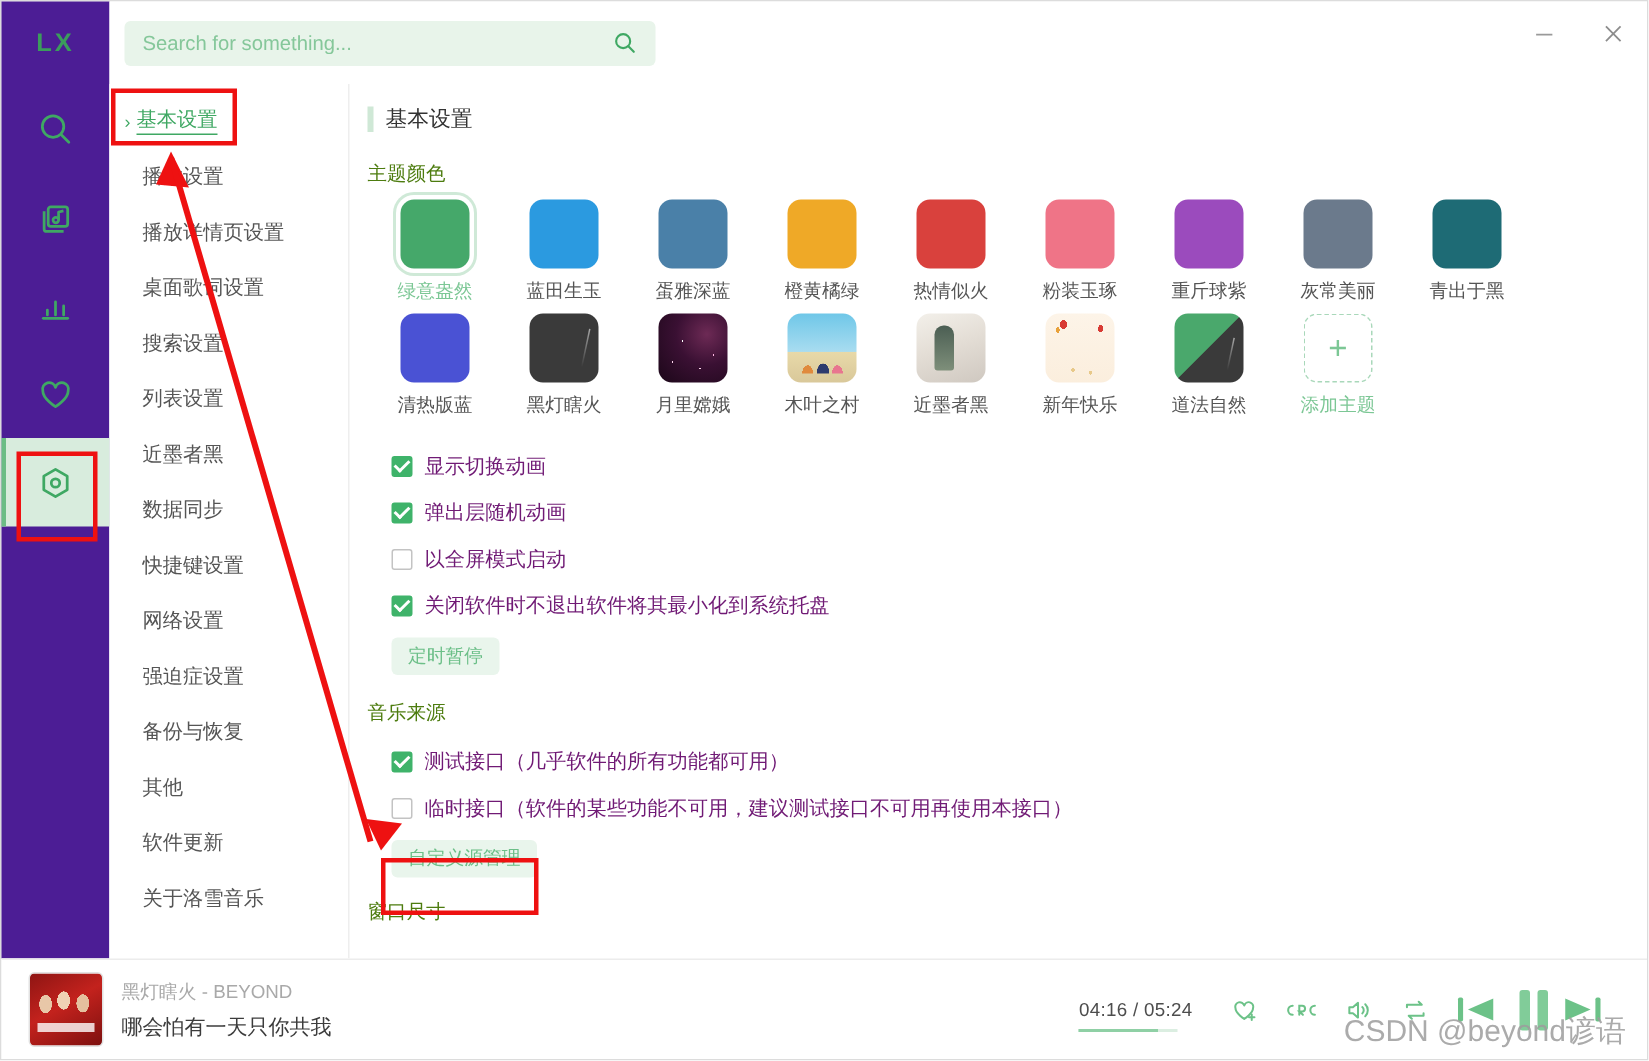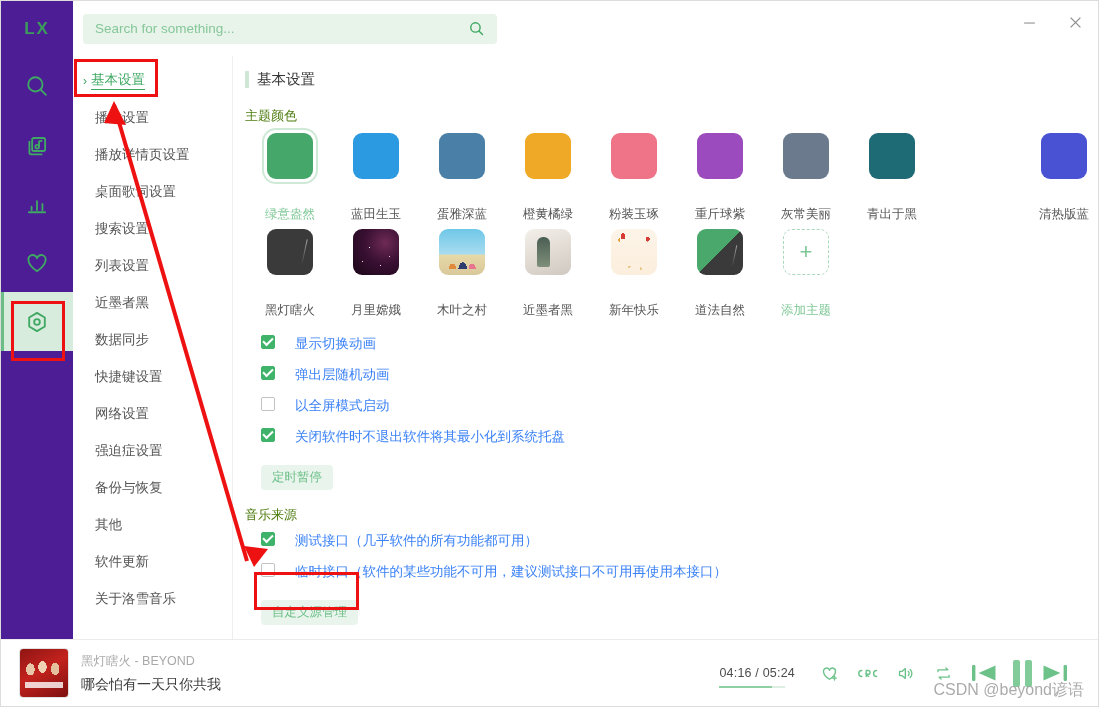--- a/index.html
+++ b/index.html
@@ -57,21 +57,21 @@
   .main-col { flex: 1 1 auto; display: flex; flex-direction: column; min-width: 0; }
 
   
   .titlebar {
     height: 55px; flex: 0 0 55px;
     display: flex; align-items: center;
     background: #ffffff;
   }
   .search-wrap {
     margin-left: 10px;
-    width: 414px; height: 30px;
+    width: 354px; height: 30px;
     background: #e8f4ea;
     border-radius: 4px;
     display: flex; align-items: center;
     padding: 0 12px;
   }
   .search-input {
     flex: 1 1 auto;
     border: none; outline: none; background: transparent;
     font-family: "Liberation Sans", sans-serif;
     font-size: 13.5px;
@@ -134,21 +134,20 @@
   .theme-grid {
     display: grid;
     grid-template-columns: repeat(10, 86px);
     row-gap: 6px;
     margin-bottom: 16px;
     padding-left: 2px;
   }
   .theme-cell {
     display: flex; flex-direction: column; align-items: center;
     cursor: pointer;
-    gap: 20px;
   }
   .swatch {
     width: 46px; height: 46px; border-radius: 9px;
     position: relative;
   }
   .theme-cell.selected .swatch {
     box-shadow: 0 0 0 3px #ffffff, 0 0 0 5px #cfe9d7;
   }
   .theme-name {
     margin-top: 7px;
@@ -209,25 +208,24 @@
   .sw-tao::after {
     content: ""; position: absolute; right: 8px; top: 16px;
     width: 1px; height: 22px;
     background: linear-gradient(180deg, rgba(255,255,255,.55), rgba(255,255,255,0));
     transform: rotate(12deg);
   }
 
   
   .opt-list { margin-left: 16px; }
   .opt-row {
-    display: flex; 
+    display: flex; align-items: center;
     height: 31px;
-    font-size: 13.5px; color: #3b82f6;
+    font-size: 13.5px; color: #701a75;
     cursor: pointer;
-    gap: 12px;
   }
   .cb {
     width: 14px; height: 14px; border-radius: 2px;
     border: 1px solid #c3c3c3; background: #fff;
     margin-right: 8px;
     flex: 0 0 14px;
     display: flex; align-items: center; justify-content: center;
   }
   .cb.checked { background: #3fb36a; border-color: #3fb36a; }
   .cb.checked::after {
@@ -302,21 +300,21 @@
   .ctrl-icon {
     width: 32px; height: 32px;
     display: flex; align-items: center; justify-content: center;
     color: #6cc288; cursor: pointer; margin-right: 6px;
   }
   .ctrl-big { width: 38px; height: 38px; color: #6cc288; }
   .pause-btn { display: flex; gap: 5px; cursor: pointer; margin: 0 4px; }
   .pause-btn i { display: block; width: 7px; height: 27px; background: #81cc99; border-radius: 2px; }
   .watermark {
     position: absolute; right: 14px; bottom: 5px;
-    font-size: 16px; color: #9d9d9d; opacity: .85;
+    font-size: 20px; color: #9d9d9d; opacity: .85;
     pointer-events: none;
   }
 </style>
 </head>
 <body>
 
 <div id="app">
 
   <div class="body-row">
 
@@ -472,20 +470,24 @@
               <div class="swatch" style="background:#2b9ae0"></div>
               <div class="theme-name">蓝田生玉</div>
             </div>
             <div class="theme-cell">
               <div class="swatch" style="background:#4a80a8"></div>
               <div class="theme-name">蛋雅深蓝</div>
             </div>
             <div class="theme-cell">
               <div class="swatch" style="background:#efa927"></div>
               <div class="theme-name">橙黄橘绿</div>
+            </div>
+            <div class="theme-cell">
+              <div class="swatch" style="background:#d9413d"></div>
+              <div class="theme-name">热情似火</div>
             </div>
             <div class="theme-cell">
               <div class="swatch" style="background:#ef7487"></div>
               <div class="theme-name">粉装玉琢</div>
             </div>
             <div class="theme-cell">
               <div class="swatch" style="background:#9b4bbd"></div>
               <div class="theme-name">重斤球紫</div>
             </div>
             <div class="theme-cell">

